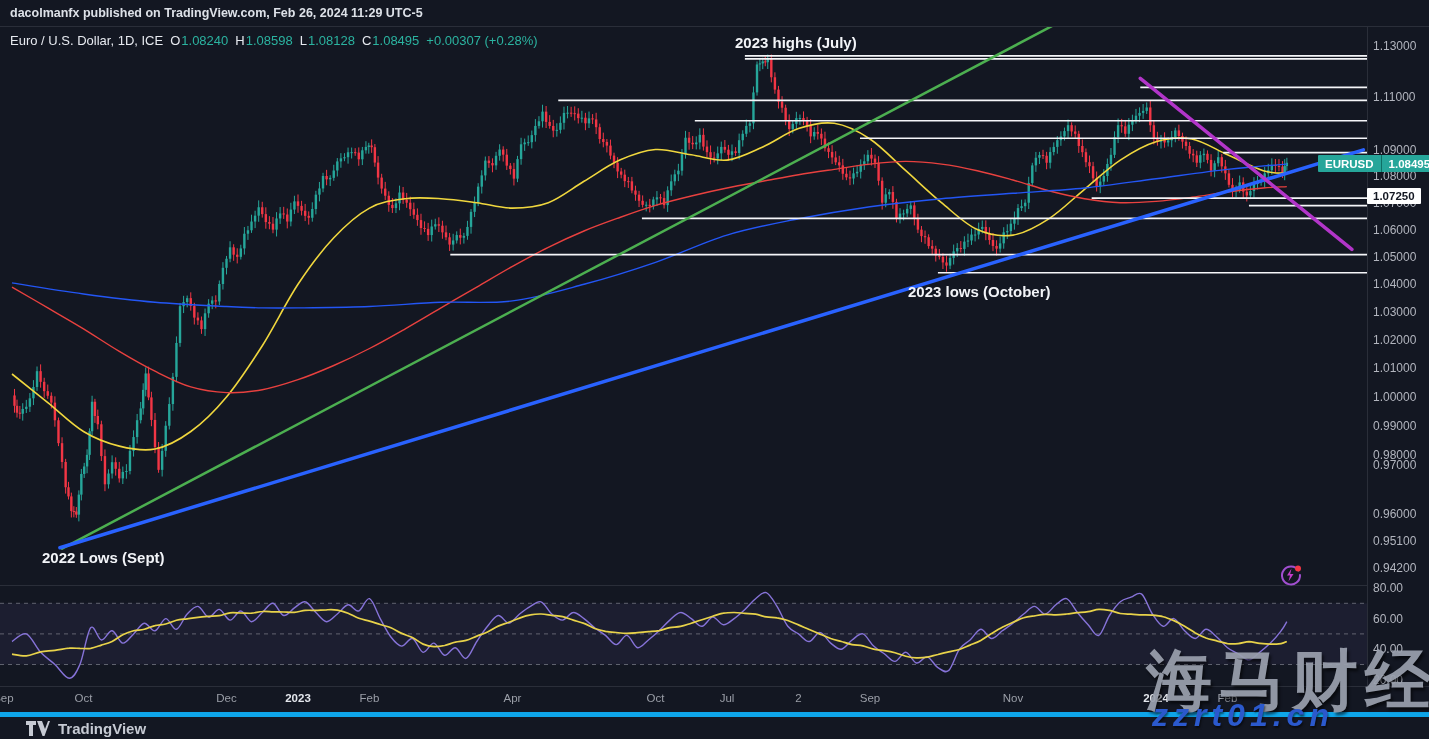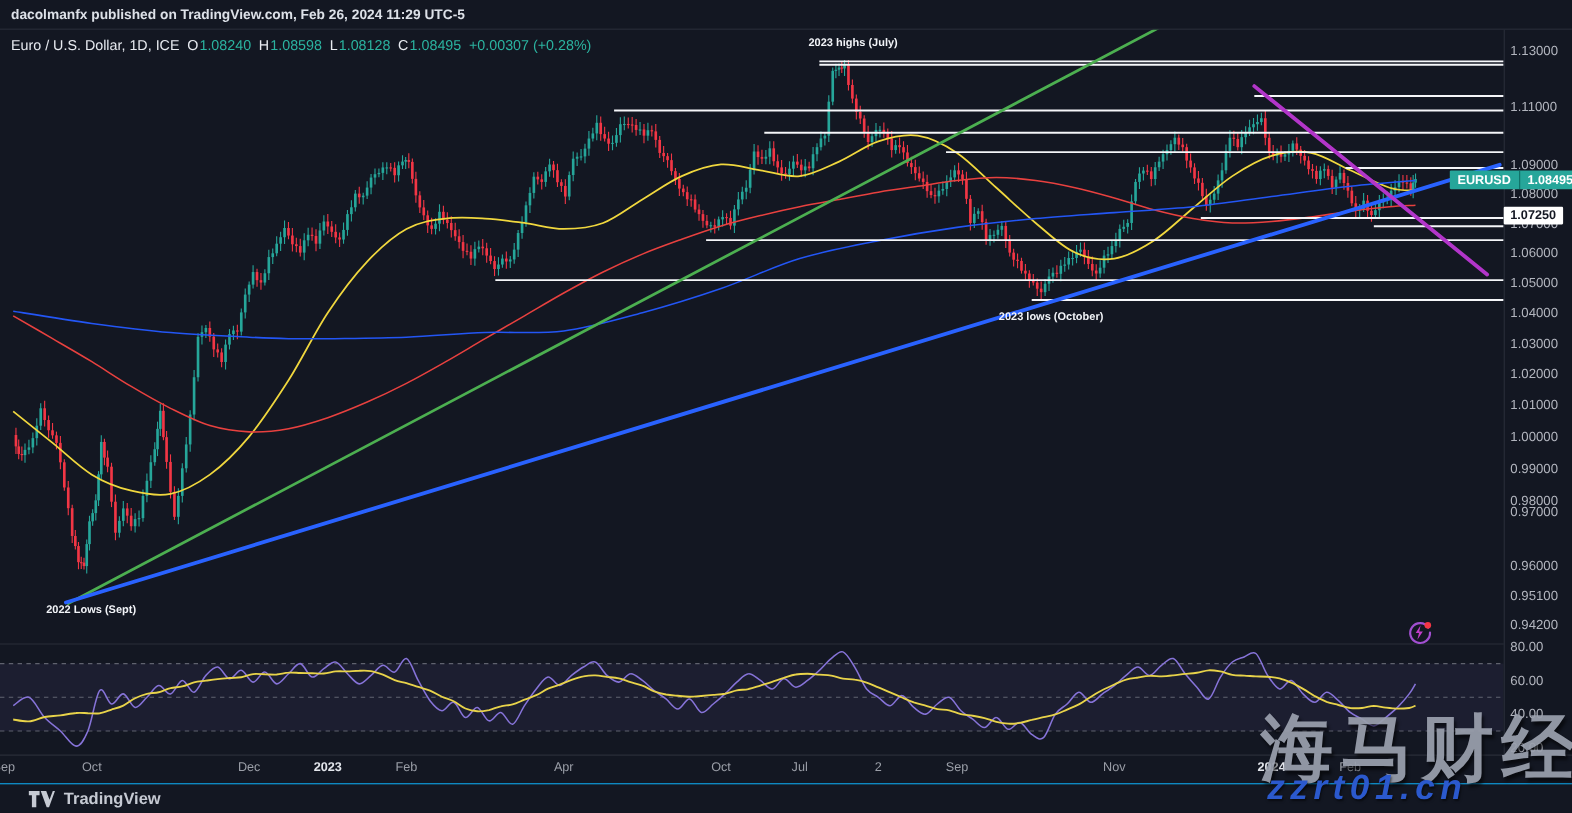--- a/index.html
+++ b/index.html
@@ -4,36 +4,36 @@
 <style>
   html,body{margin:0;padding:0;background:#131722;}
   #stage{position:relative;width:1429px;height:739px;background:#131722;overflow:hidden;
          font-family:Liberation Sans, sans-serif;color:#b2b5be;}
   .abs{position:absolute;}
   #publish-bar{left:0;top:0;width:1429px;height:27px;border-bottom:1px solid #2a2e39;
     font-size:12.5px;font-weight:700;color:#dde1e8;line-height:27px;padding-left:10px;box-sizing:border-box;}
   #symbol-header{left:10px;top:33px;font-size:13px;color:#e7eaf0;display:flex;gap:7px;align-items:center;}
   #symbol-header .val{color:#2bb3a0;}
   #symbol-header .fld{display:flex;gap:1px;}
-  .annotation{font-size:10px;font-weight:700;color:#f2f4f8;white-space:nowrap;z-index:3;}
+  .annotation{font-size:15px;font-weight:700;color:#f2f4f8;white-space:nowrap;z-index:3;}
   #chart-canvas{left:0;top:0;width:1429px;height:739px;z-index:1;}
   .pa-label{position:absolute;left:1373px;font-size:12px;color:#b2b5be;z-index:2;white-space:nowrap;}
   .ta-label{position:absolute;top:692px;width:44px;text-align:center;font-size:11.5px;color:#9b9fa8;z-index:2;}
   .ta-label.strong{color:#e3e6ec;font-weight:700;}
   #px-pill{left:1318px;top:155px;height:17px;background:#26a69a;color:#fff;font-size:11.5px;font-weight:700;
     display:flex;align-items:center;z-index:4;border-radius:1px;}
   #px-pill .seg{padding:0 7px;}
   #px-pill .div{width:1px;height:17px;background:#0f6e65;}
   #lvl-pill{left:1367px;top:188px;height:16px;background:#ffffff;color:#131722;font-size:11.5px;font-weight:700;
     display:flex;align-items:center;padding:0 6px;z-index:4;border-radius:1px;}
   #watermark-cn{left:1146px;top:636px;font-size:66px;font-weight:800;letter-spacing:7px;color:#9aa0ad;
     opacity:.93;z-index:6;white-space:nowrap;text-shadow:2px 3px 3px rgba(0,0,0,.6);}
   #watermark-url{left:1152px;top:697px;font-size:32px;font-weight:800;font-style:italic;letter-spacing:5px;
     color:#2b59cd;z-index:6;white-space:nowrap;text-shadow:1px 2px 2px rgba(0,0,0,.5);}
-  #footer-bar{left:0;top:712px;width:1429px;height:27px;border-top:1px solid #0ea5e9;display:flex;
+  #footer-bar{left:0;top:712px;width:1429px;height:27px;border-top:5px solid #0ea5e9;display:flex;
     align-items:center;padding-left:26px;box-sizing:border-box;gap:8px;z-index:2;}
   #tv-brand-text{font-size:15px;font-weight:700;color:#c6cad3;}
   #jump-icon{left:1277px;top:562px;width:26px;height:26px;z-index:4;cursor:pointer;}
   #price-axis-hit{left:1367px;top:27px;width:62px;height:659px;z-index:1;cursor:ns-resize;}
   #time-axis-hit{left:0;top:686px;width:1429px;height:26px;z-index:1;cursor:ew-resize;}
 </style>
 </head>
 <body>
 
 <div id="stage">

